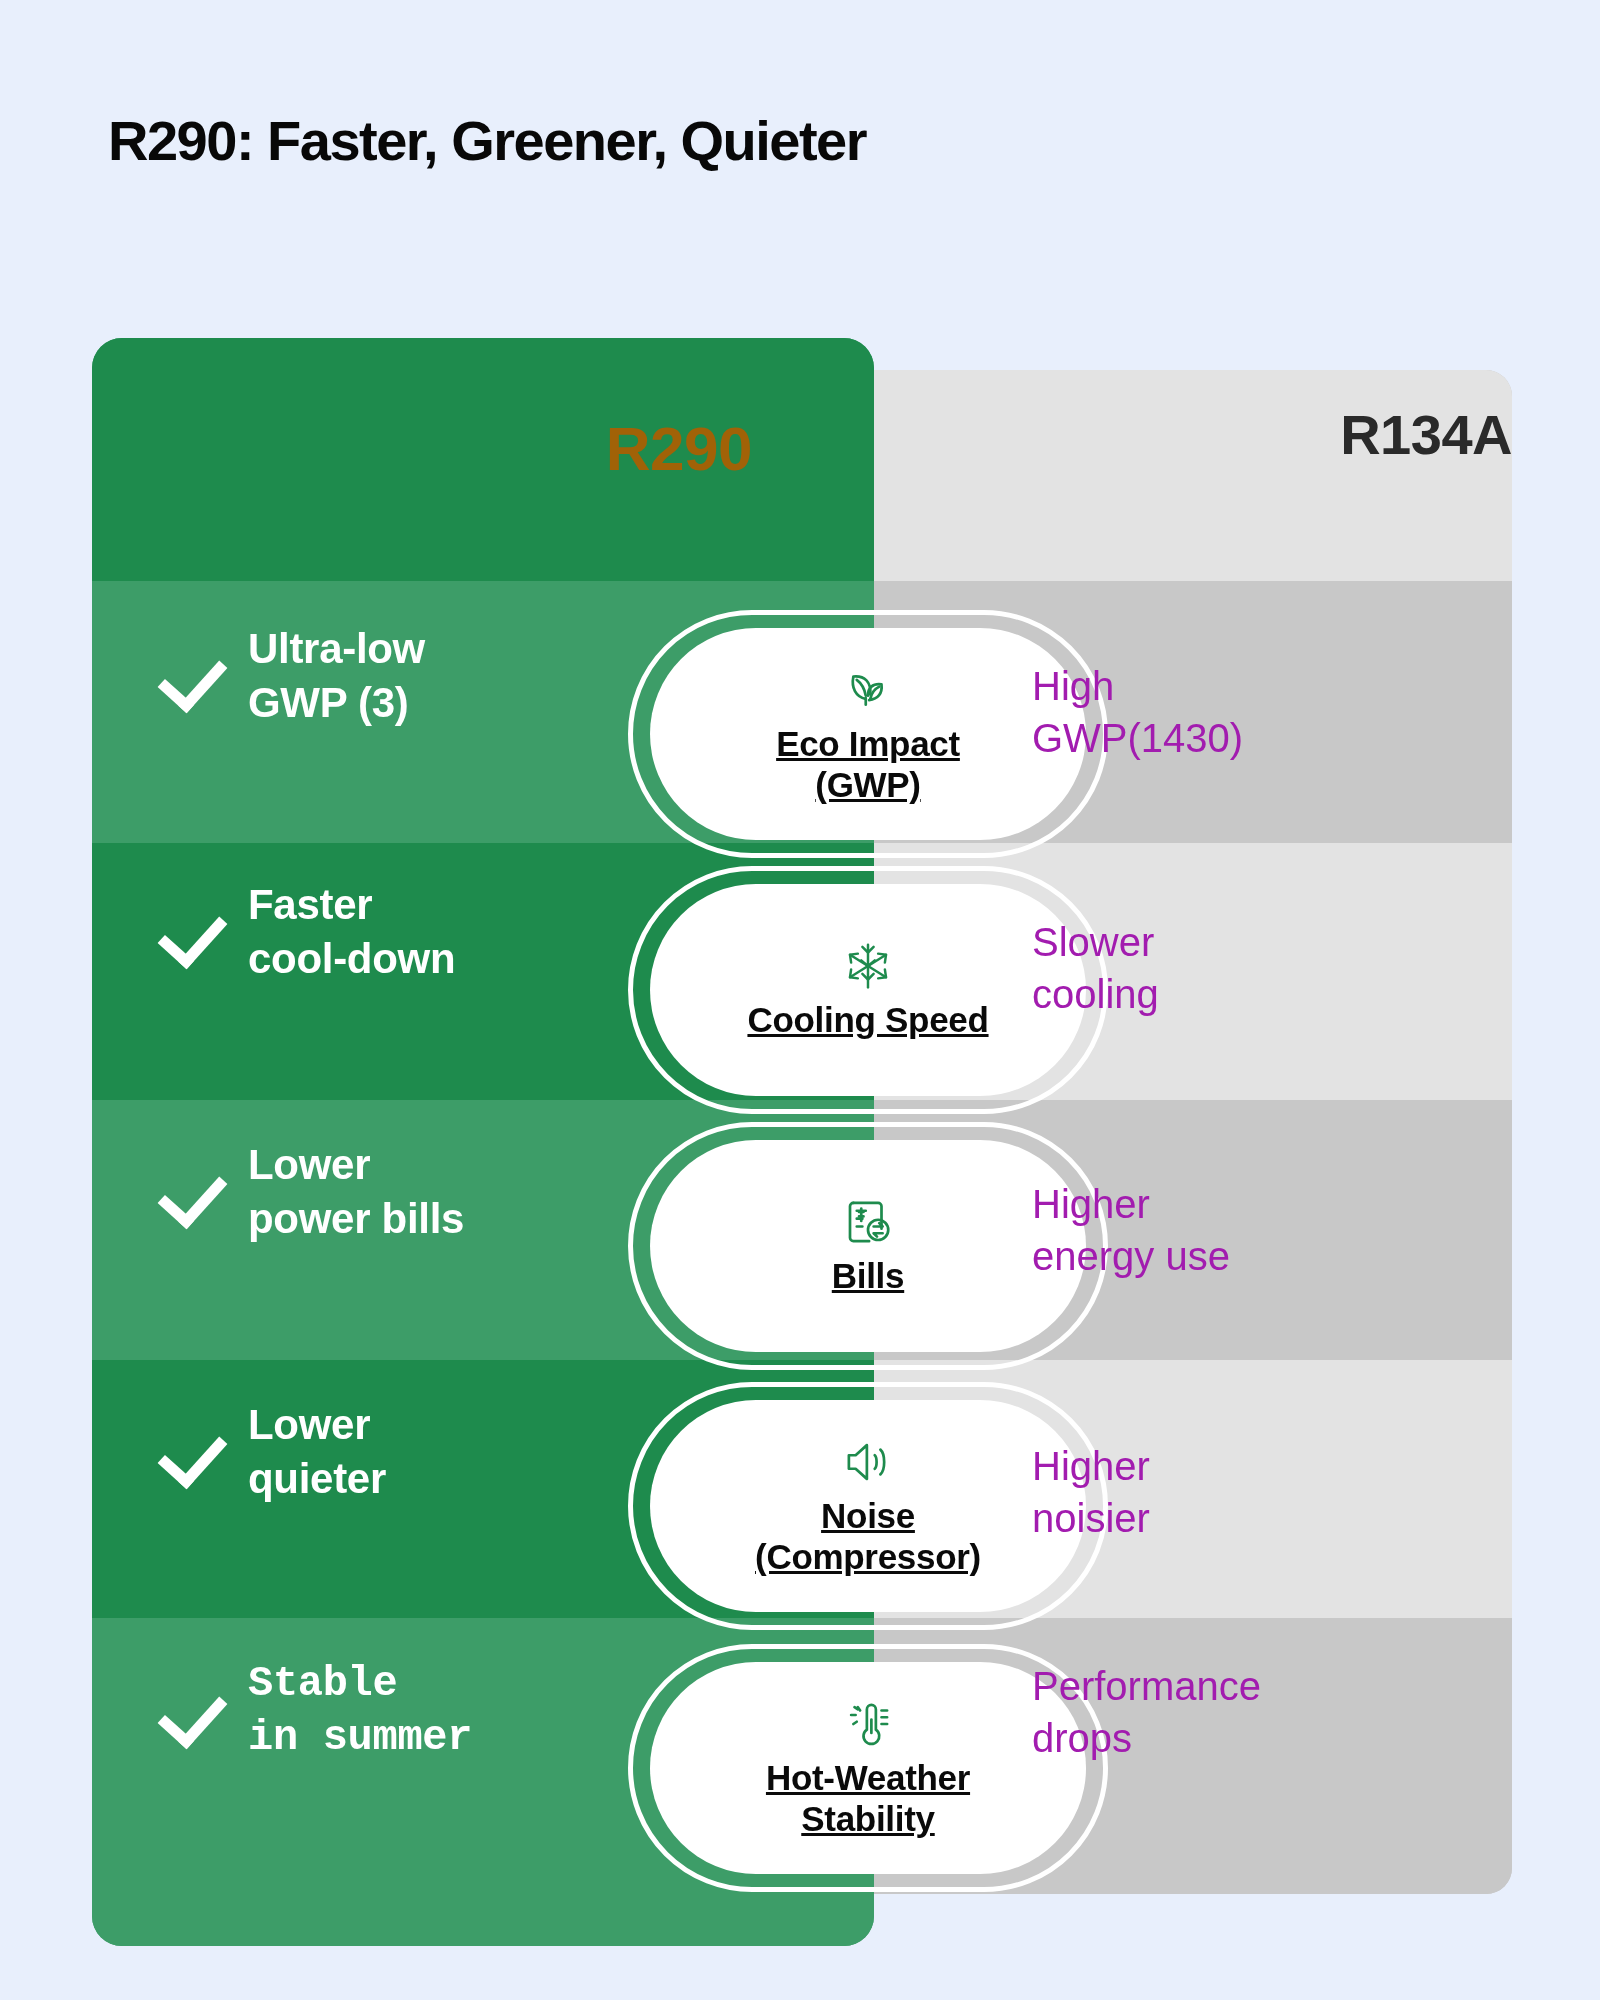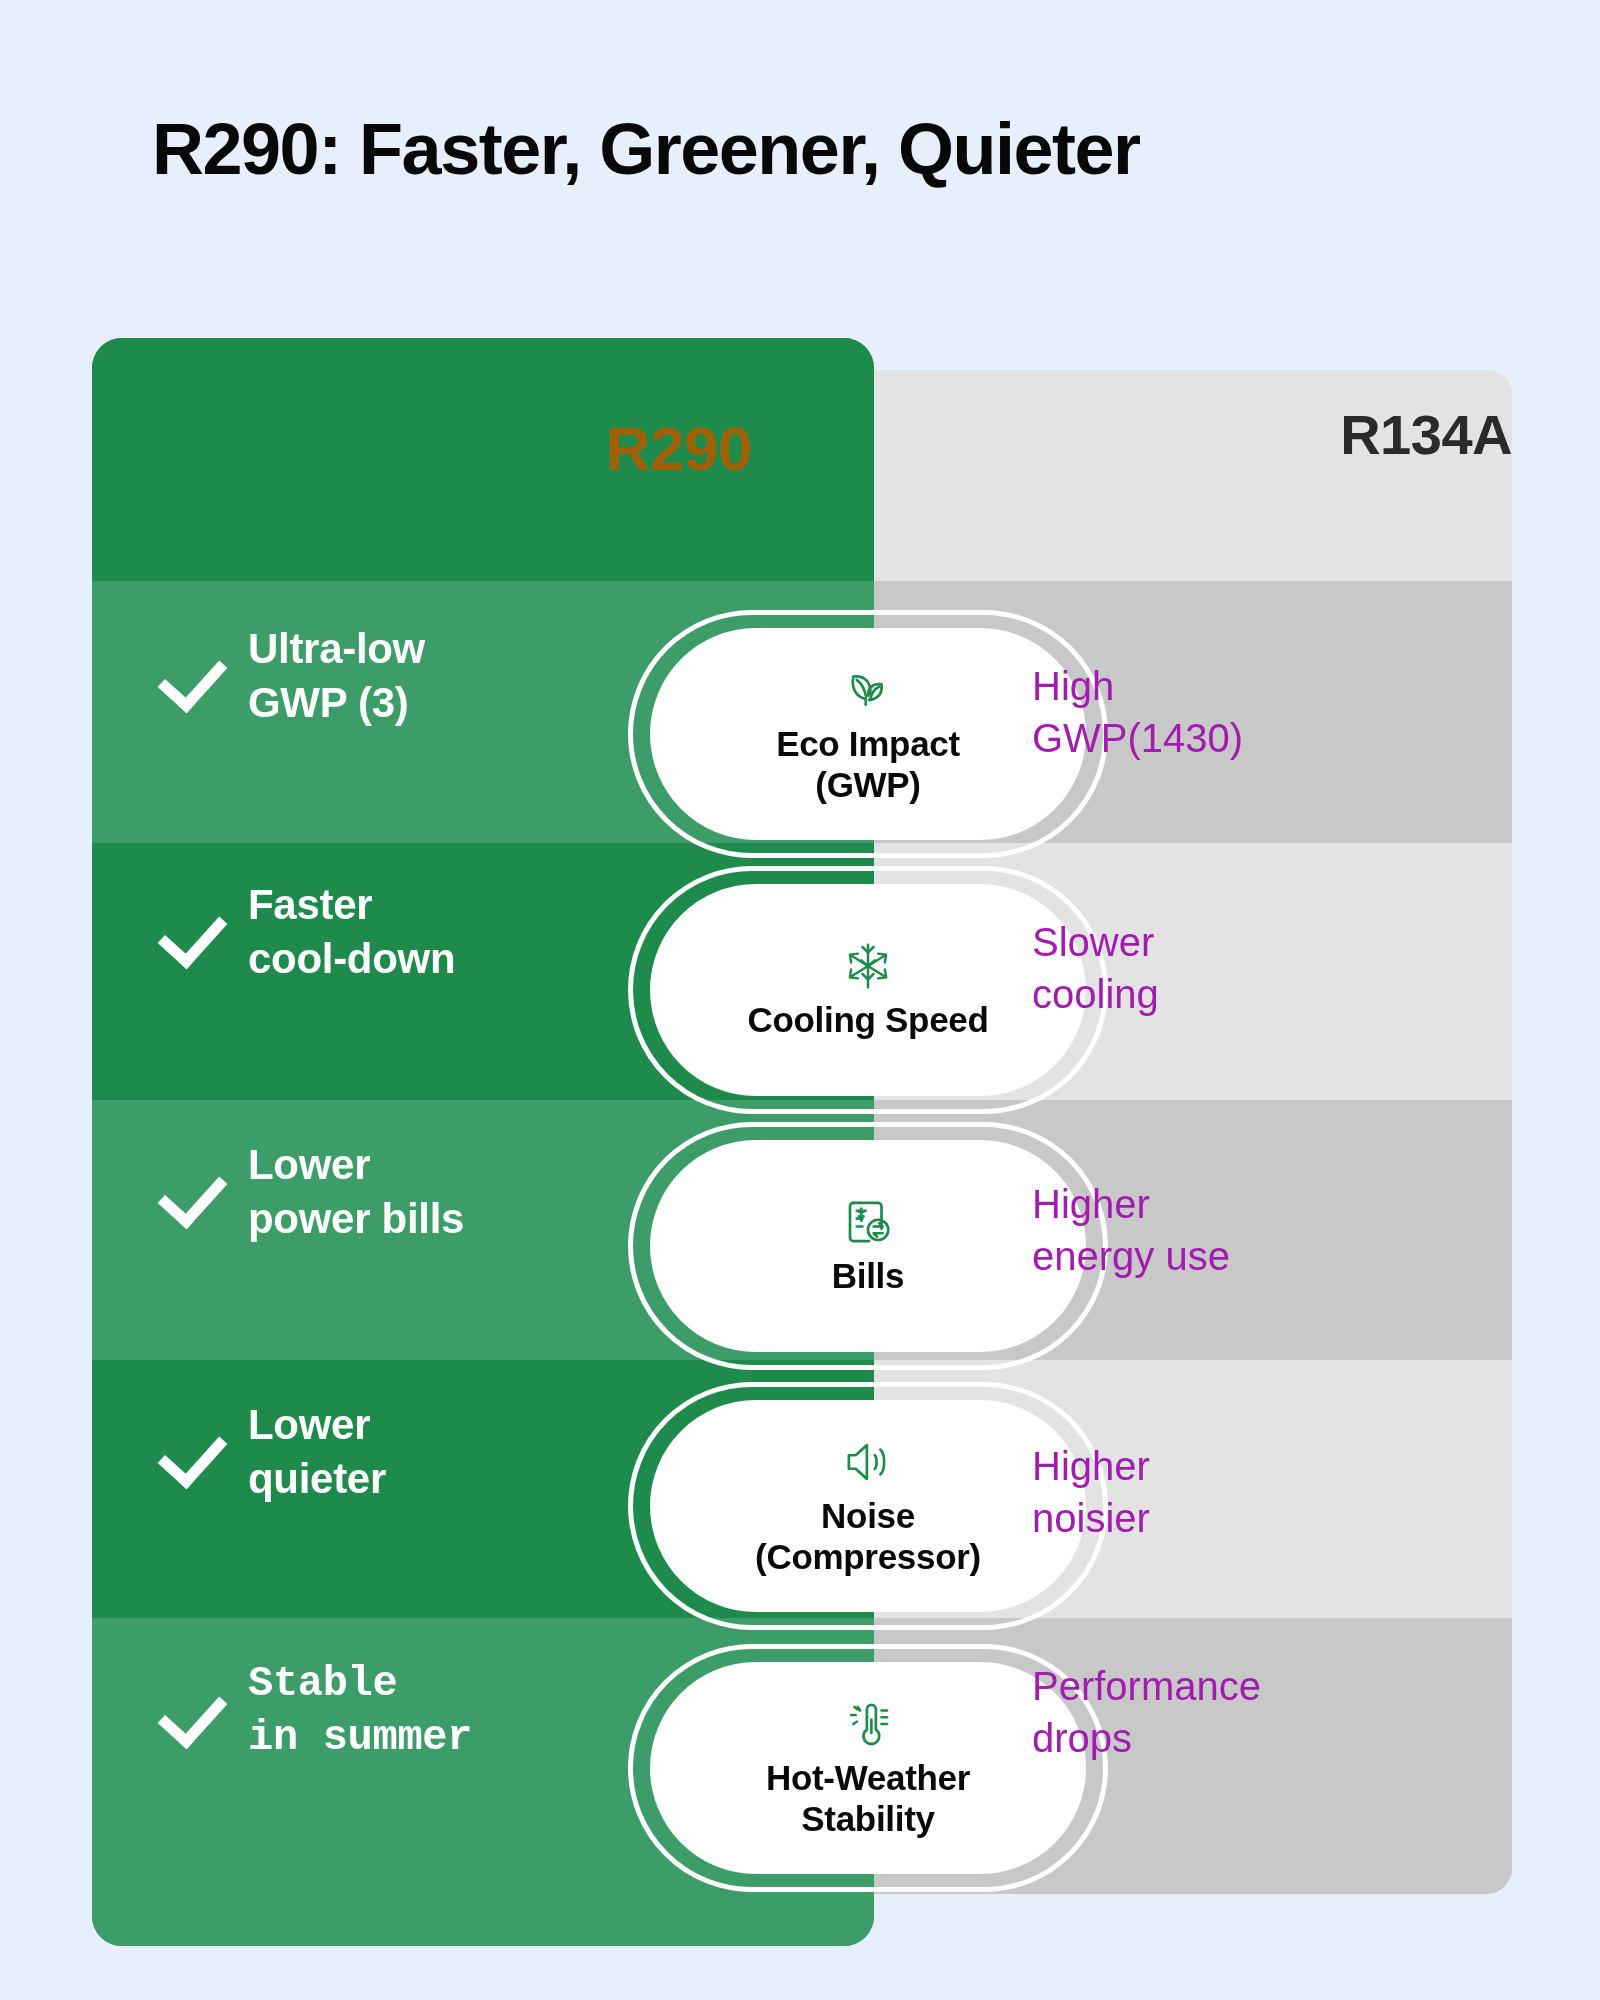--- a/index.html
+++ b/index.html
@@ -17,26 +17,25 @@
     width: 1600px;
     height: 2000px;
     background: #e8effc;
   }
 
   
   .title {
     position: absolute;
     left: 108px;
     top: 108px;
-    font-size: 72px;
+    font-size: 56px;
     font-weight: 700;
     color: #080808;
     letter-spacing: -1.5px;
     white-space: nowrap;
-    margin-left: 44px;
   }
 
   
   .table {
     position: absolute;
     left: 92px;
     top: 338px;
     width: 1420px;
     height: 1608px;
   }
@@ -186,20 +185,21 @@
     height: 54px;
     display: block;
   }
   .pill-label {
     font-size: 35px;
     font-weight: 700;
     color: #0a0a0a;
     text-align: center;
     line-height: 1.18;
     letter-spacing: -0.3px;
+    text-decoration: underline;
   }
 </style>
 </head>
 <body>
 
 <div class="page">
 
   <div class="title">R290: Faster, Greener, Quieter</div>
 
   <div class="table">

